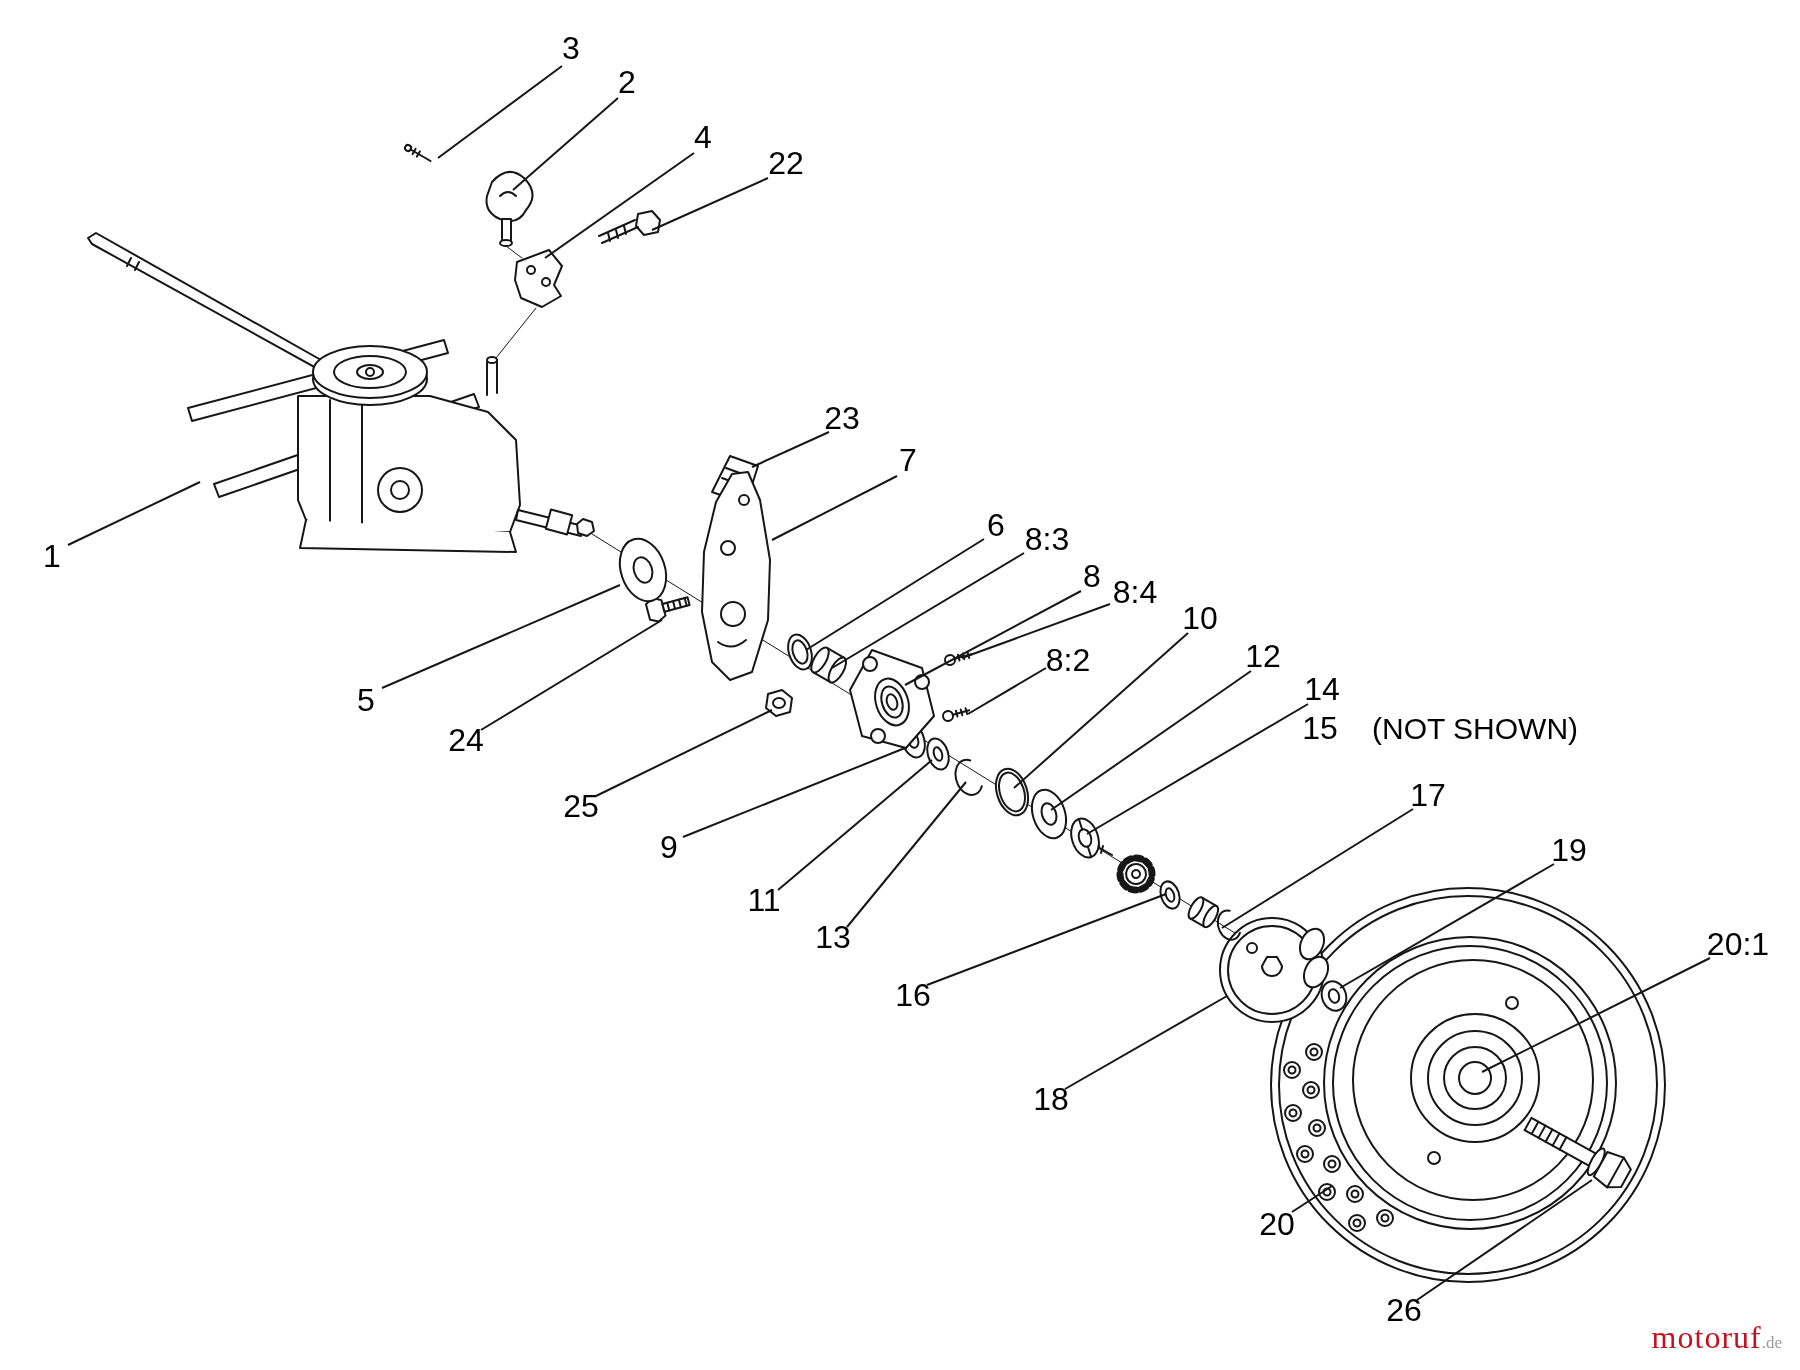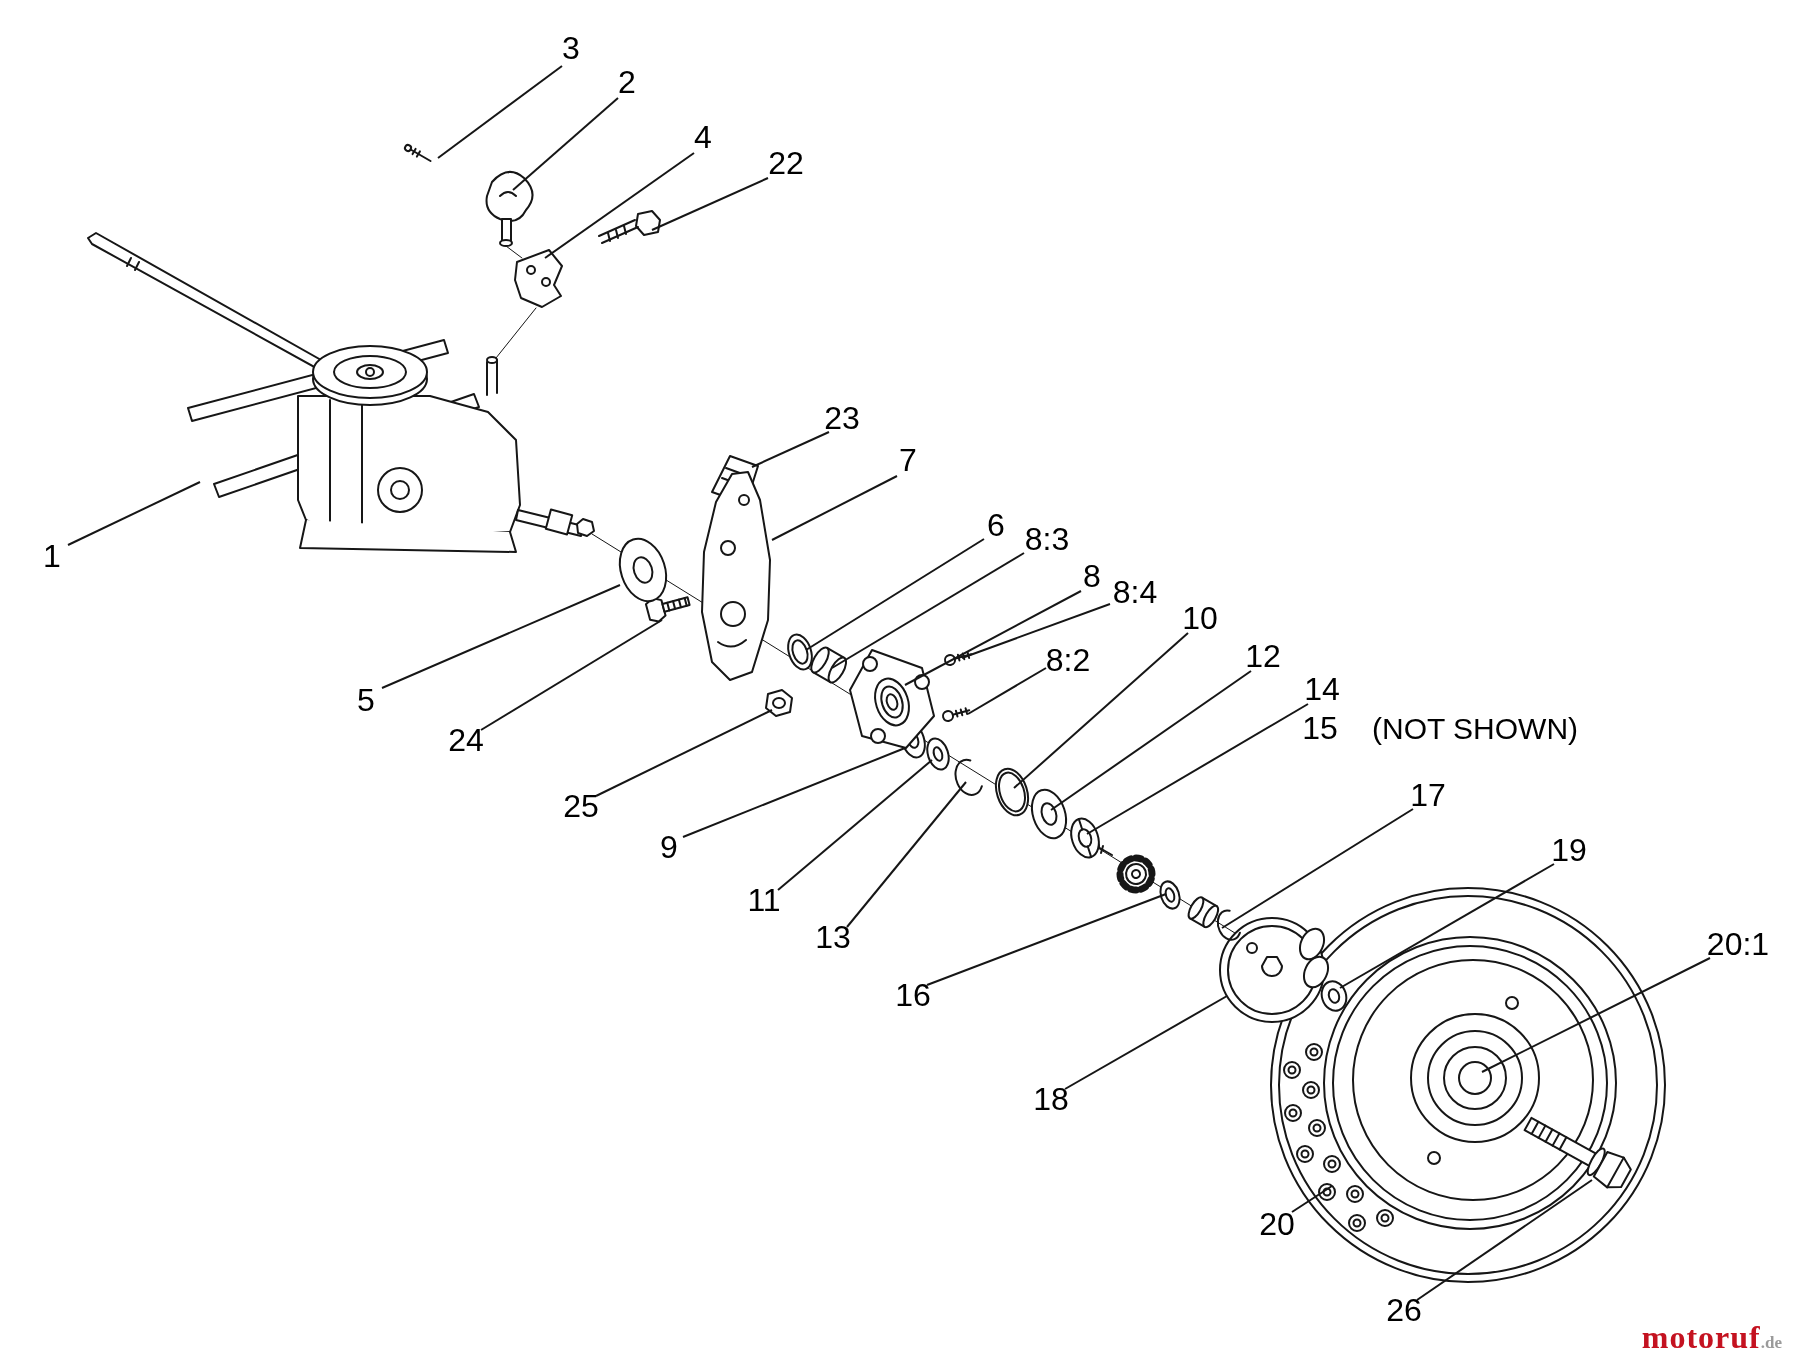--- a/index.html
+++ b/index.html
@@ -4,21 +4,21 @@
 <style>
   html,body{margin:0;padding:0;background:#ffffff;}
   .stage{position:relative;width:1800px;height:1370px;background:#ffffff;overflow:hidden;}
   .stage > svg{position:absolute;left:0;top:0;}
   .art{stroke:#161616;stroke-width:2;fill:none;stroke-linecap:round;stroke-linejoin:round;}
   .fillw{fill:#ffffff;}
   .thin{stroke-width:1;}
   .leaders line{stroke:#161616;stroke-width:2;}
   .lbl{font-family:"Liberation Sans",sans-serif;font-size:32px;fill:#000000;stroke:none;}
   .note{font-family:"Liberation Sans",sans-serif;font-size:30px;fill:#000000;stroke:none;}
-  .watermark{position:absolute;right:18px;bottom:14px;font-family:"Liberation Serif",serif;font-weight:bold;user-select:none;}
+  .watermark{position:absolute;right:18px;bottom:14px;font-family:"Liberation Serif",serif;font-weight:normal;user-select:none;}
   .watermark .brand{color:#c41220;font-size:32px;letter-spacing:1px;}
   .watermark .tld{color:#9a9a9a;font-size:17px;}
 </style>
 </head>
 <body>
 
 <div class="stage">
   <svg width="1800" height="1370" viewBox="0 0 1800 1370">
 
     <g class="art">

